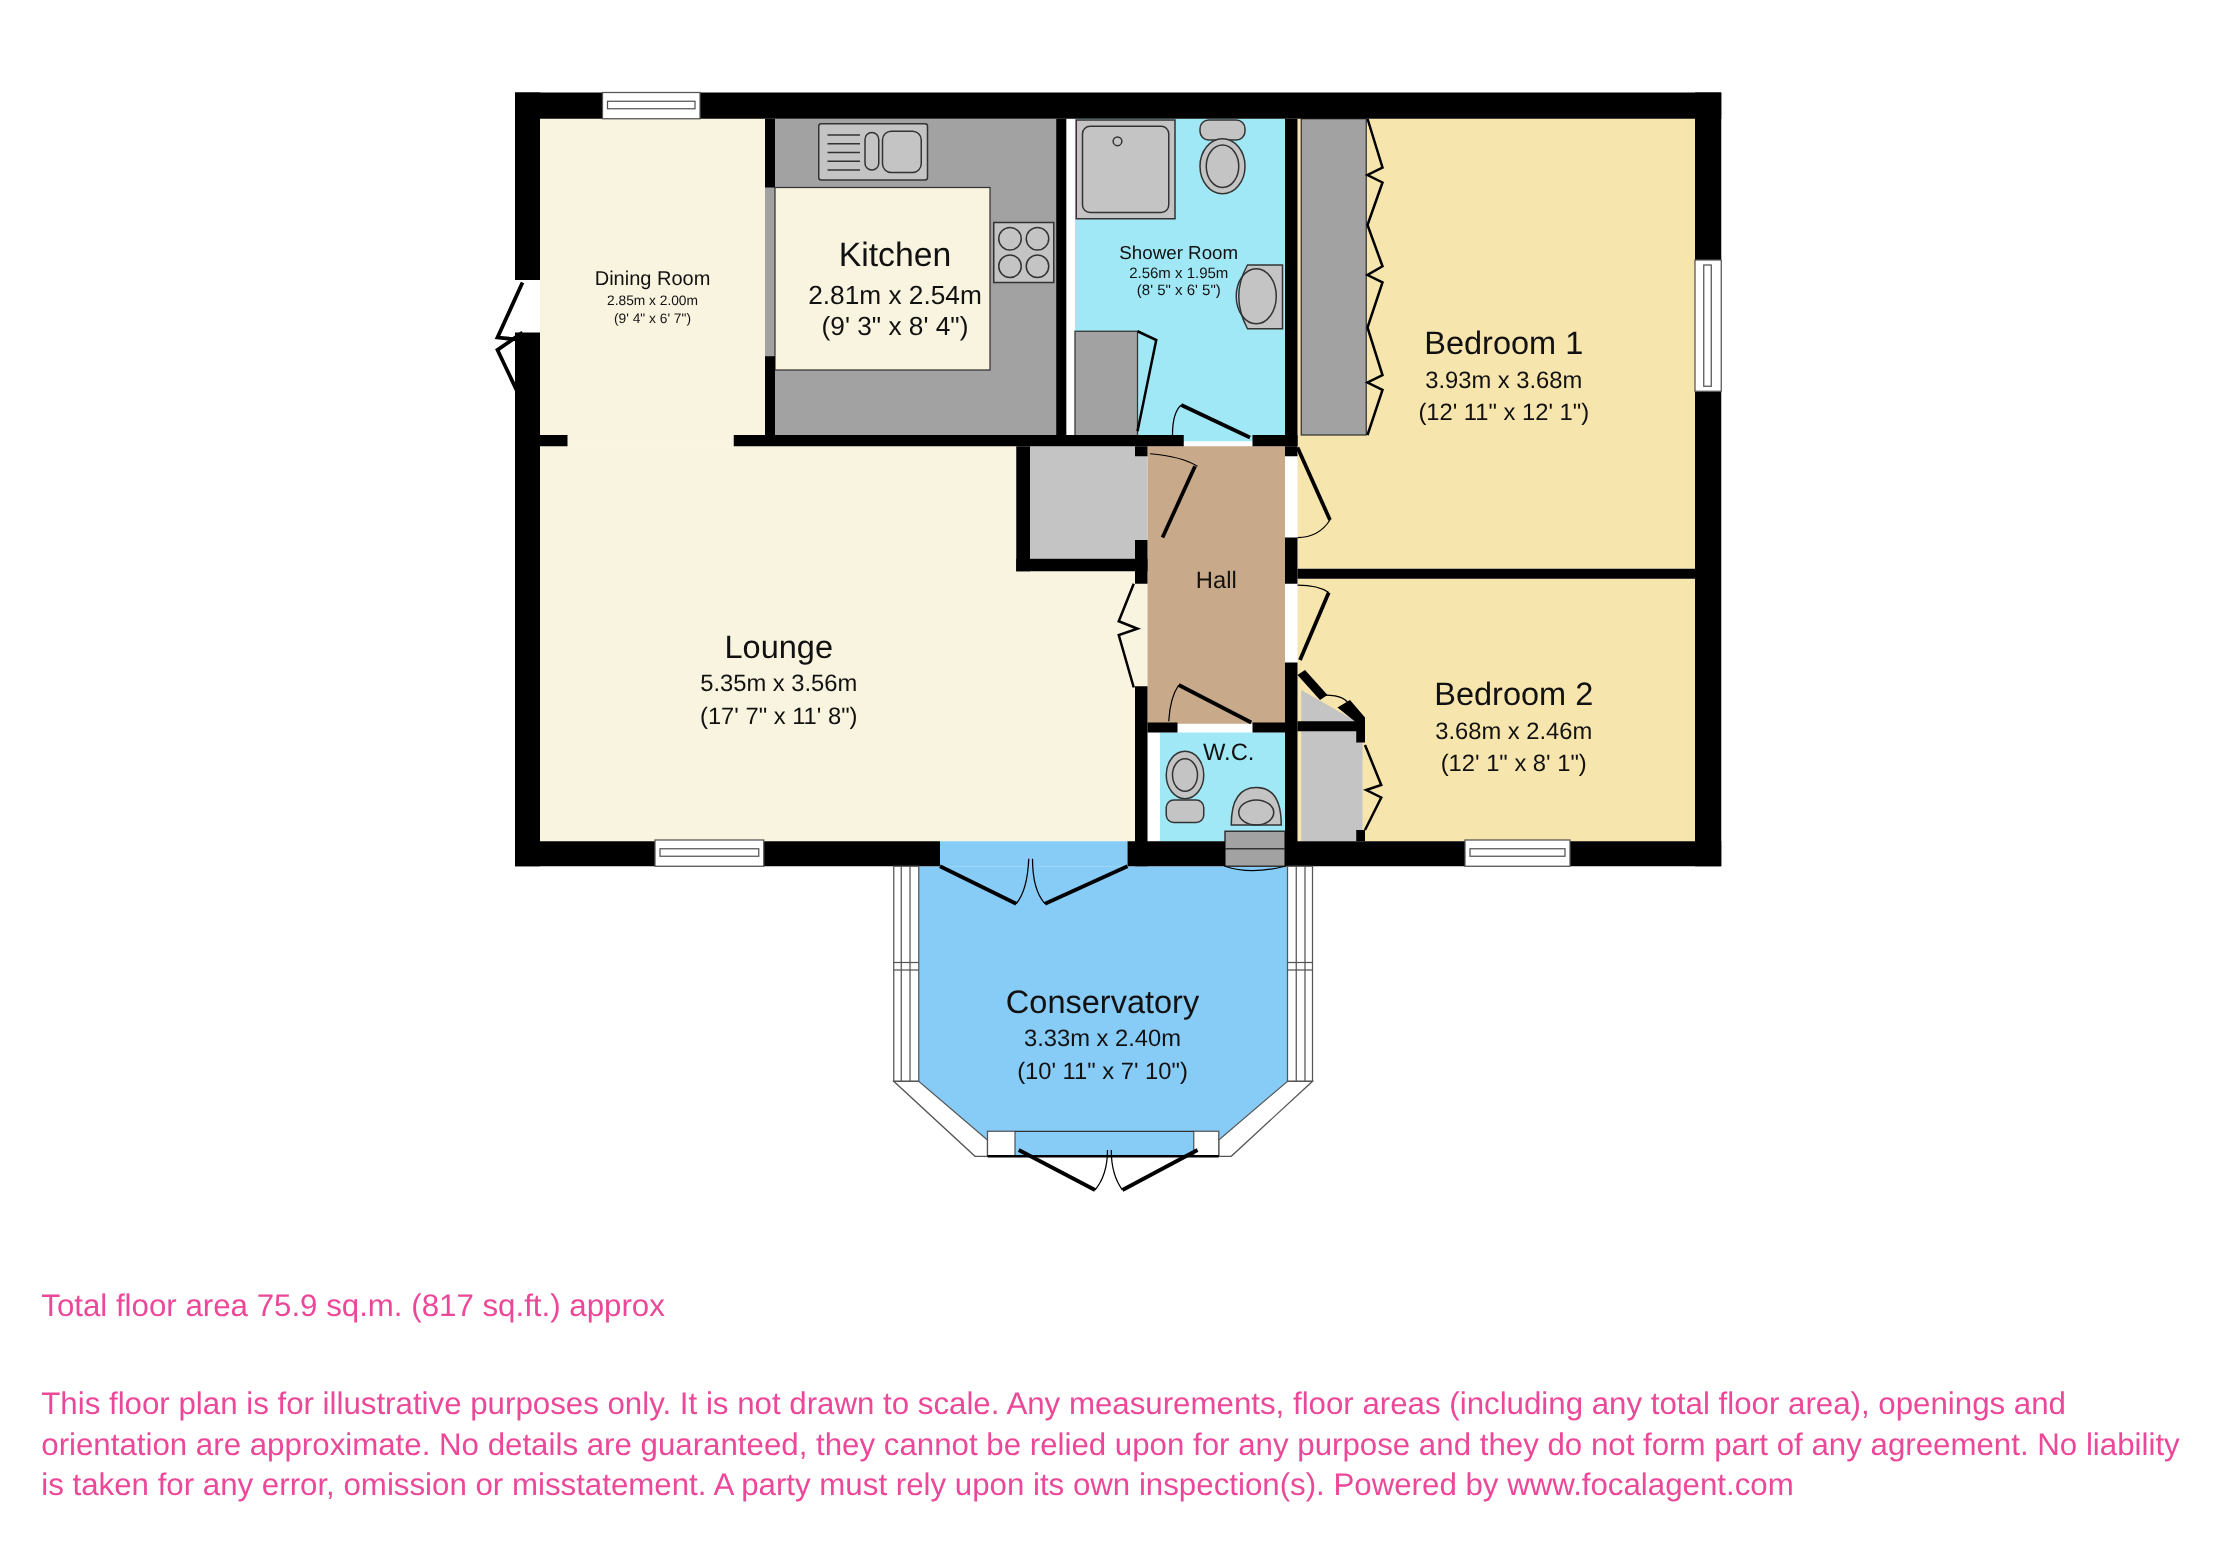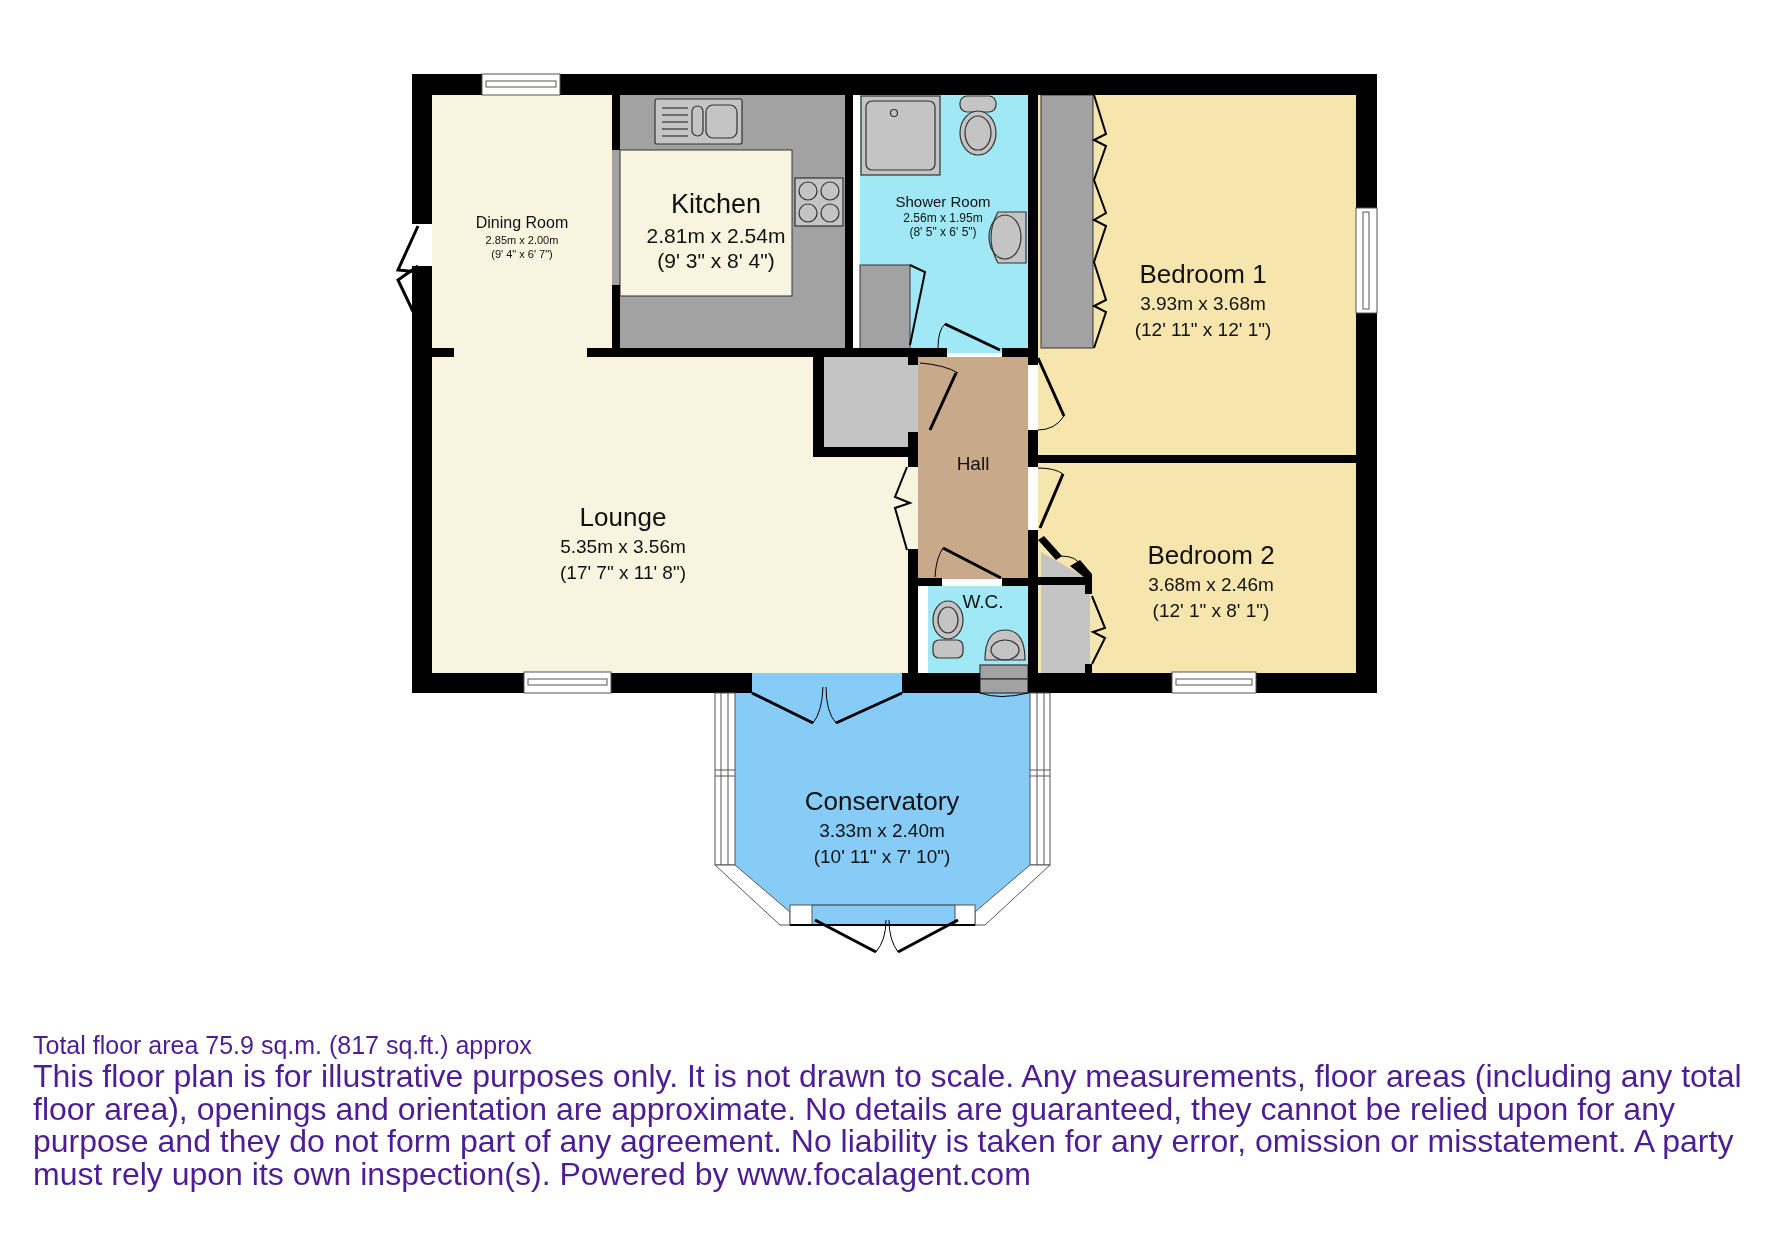--- a/index.html
+++ b/index.html
@@ -1,21 +1,21 @@
 <!DOCTYPE html>
 <html><head>
 <meta charset="utf-8">
 <style>
   html, body { margin:0; padding:0; background:#ffffff; }
   body { width:1771px; height:1239px; position:relative; overflow:hidden; font-family:"Liberation Sans", sans-serif; color:#111; }
   #plan { position:absolute; left:0; top:0; width:1771px; height:1000px; }
   .room-label { font-family:"Liberation Sans", sans-serif; fill:#111; text-anchor:middle; }
-  .footer { position:absolute; left:33px; width:1720px; font-family:"Liberation Sans", sans-serif; color:#4c1d95; }
+  .footer { position:absolute; left:33px; width:1720px; font-family:"Liberation Sans", sans-serif; color:#ec4899; }
   .area-line { top:1031px; font-size:25px; }
-  .disclaimer { top:1060px; font-size:32px; line-height:32.5px; }
+  .disclaimer { top:1107px; font-size:25px; line-height:32.5px; }
 </style>
 </head>
 <body>
 
 <svg id="plan" viewBox="0 0 1771 1000" xmlns="http://www.w3.org/2000/svg">
 
   <g>
 
     <rect x="432" y="95" width="180" height="258" fill="#f9f4df"></rect>
     <rect x="432" y="353" width="486" height="320" fill="#f9f4df"></rect>

